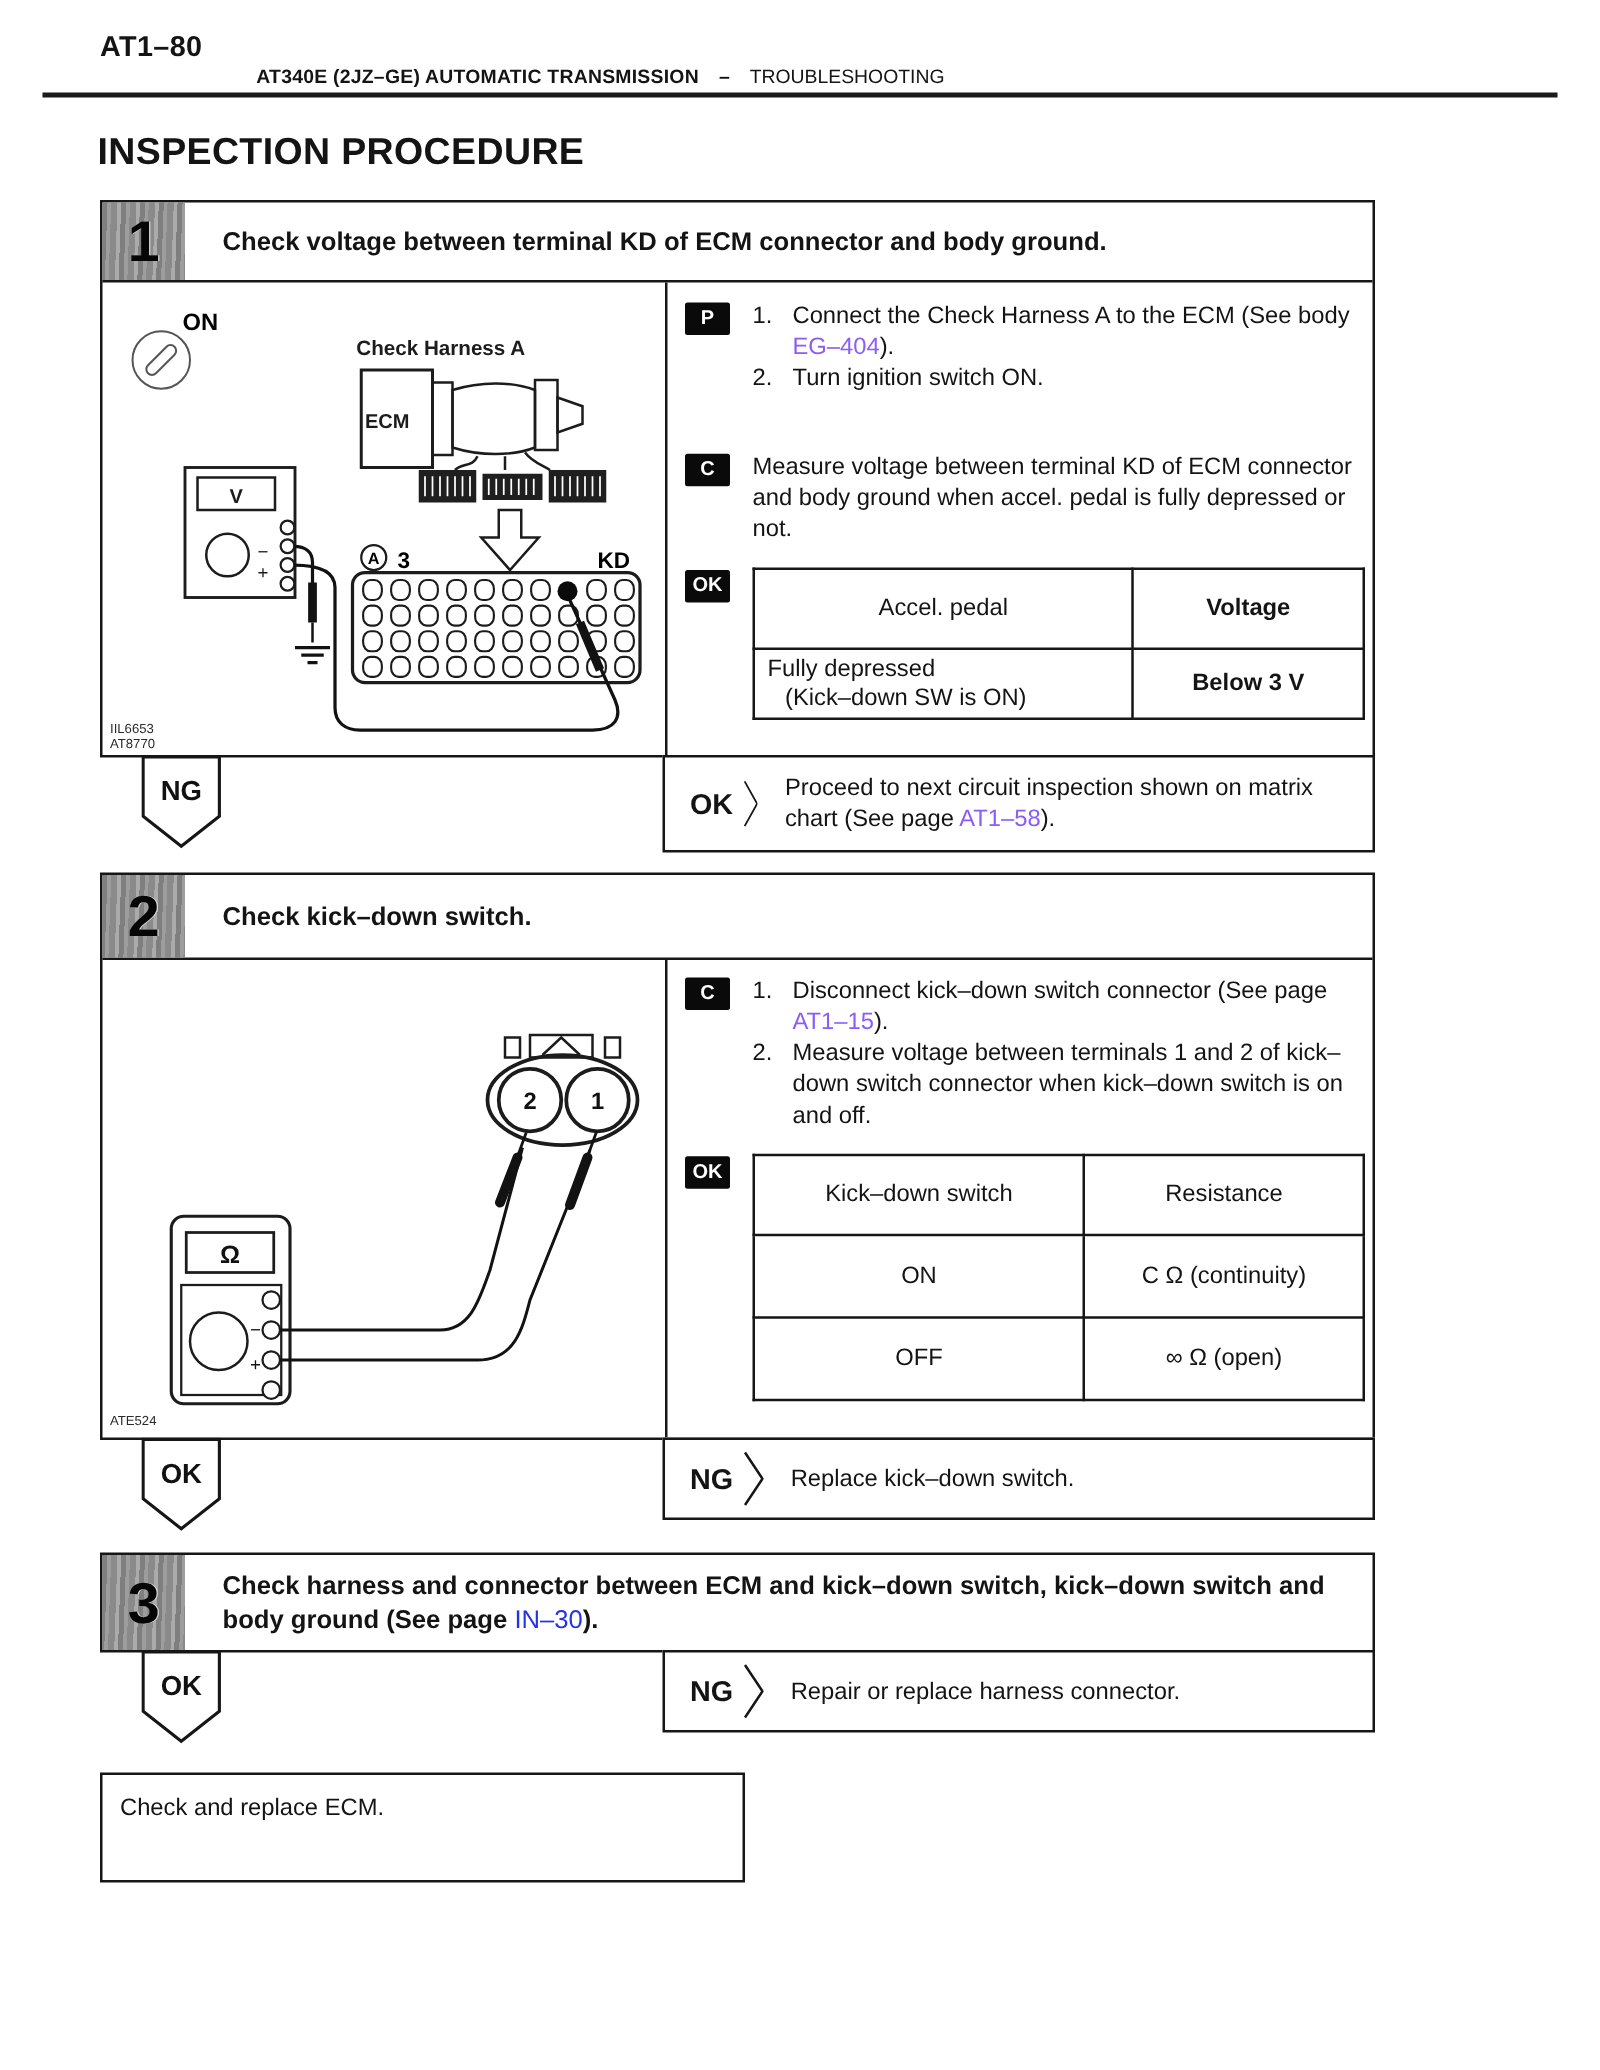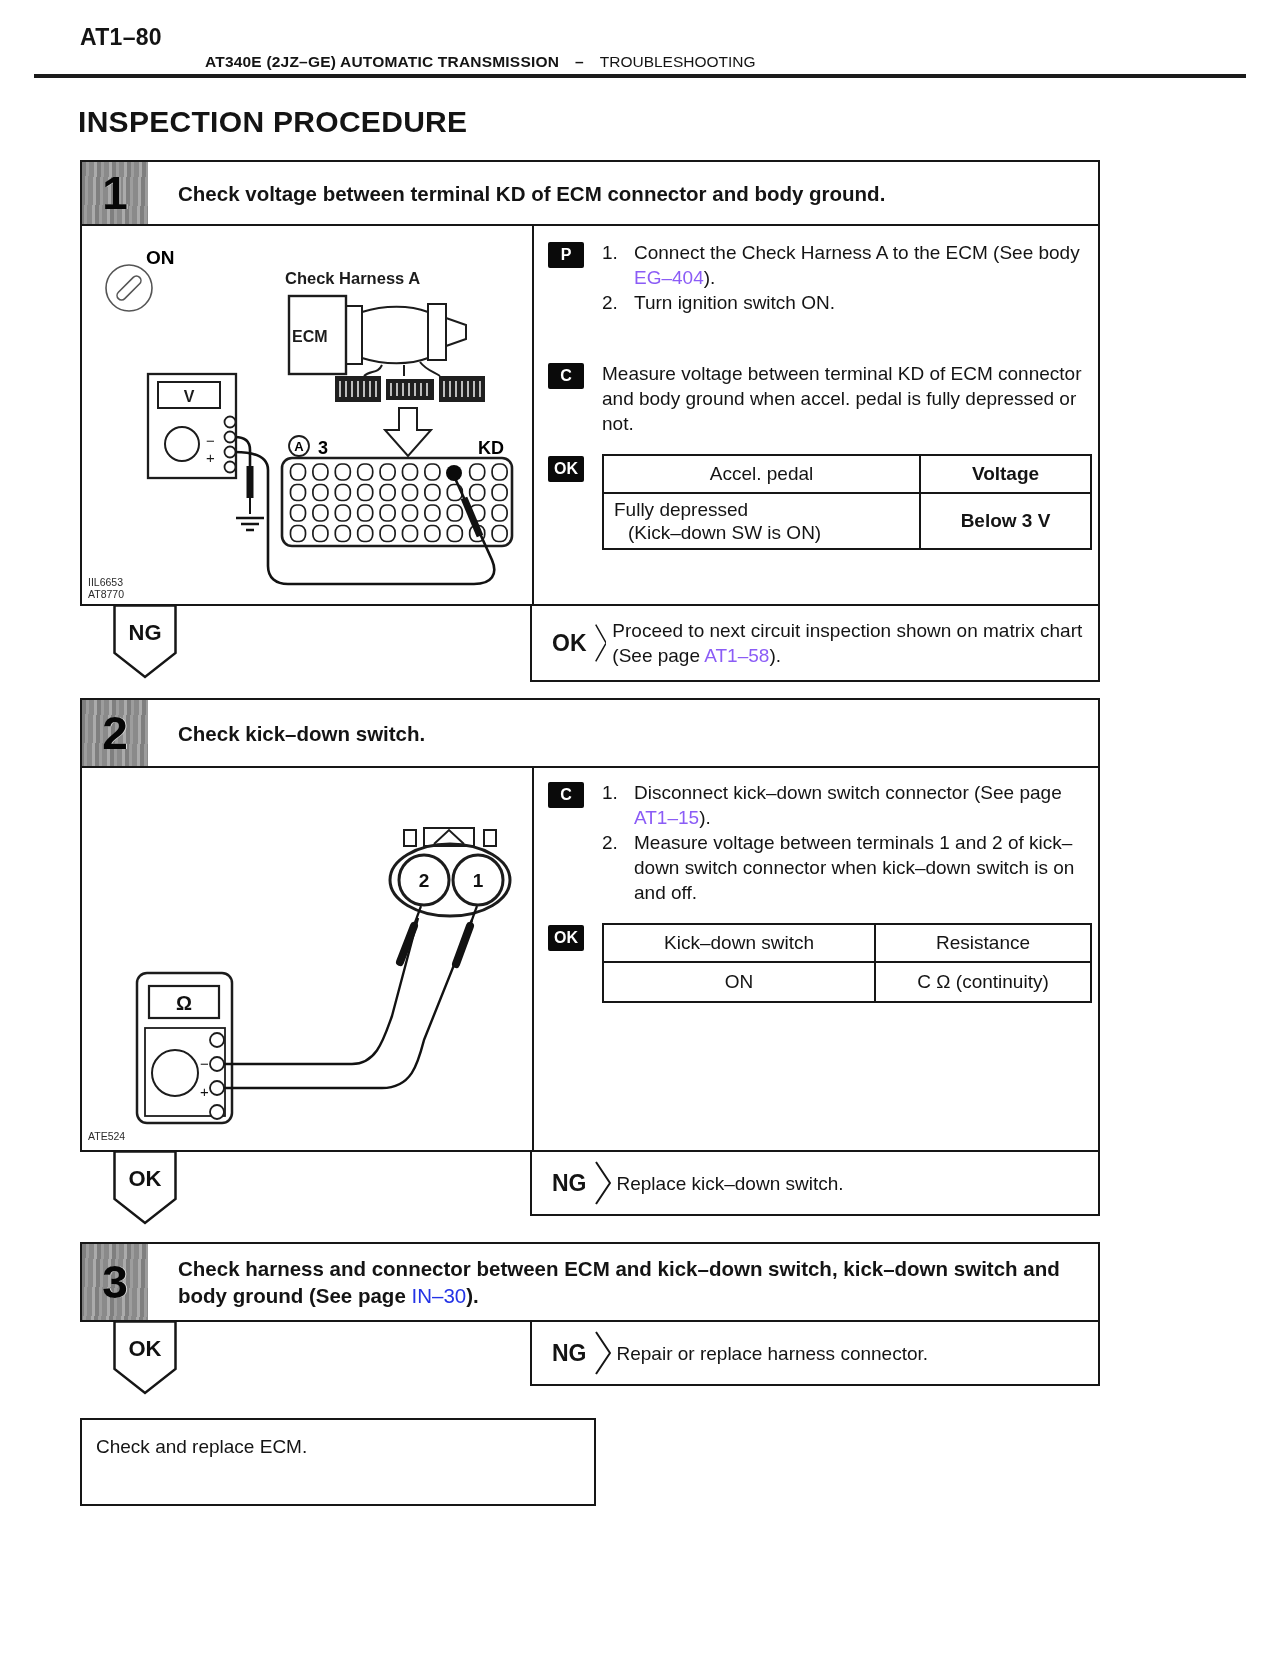--- a/index.html
+++ b/index.html
@@ -41,40 +41,40 @@
     display:flex; align-items:center; justify-content:center; border-radius:2px;
   }
   .itxt { flex:1; font-size:19px; line-height:25px; }
   .oli { display:flex; }
   .onum { width:32px; flex:0 0 32px; font-size:19px; line-height:25px; }
   .otext { flex:1; font-size:19px; line-height:25px; }
   .link { color:#8b5cf6; }
   .blink { color:#2433e6; font-weight:normal; }
 
   table.spec { border-collapse:collapse; margin-left:0; }
-  table.spec th, table.spec td { border:2px solid #161616; font-weight:normal; font-size:19px; padding:3px; }
+  table.spec th, table.spec td { border:2px solid #161616; font-weight:normal; font-size:19px; padding:16px; }
   table.spec th { height:30px; text-align:center; }
   .t1 .c1 { width:310px; }
   .t1 .c2 { width:168px; text-align:center;font-weight:bold; }
   .t1 td.c1 { padding:4px 6px 4px 10px; line-height:23px; }
   .t1 td.c2 { text-align:center; }
   .ind2 { padding-left:14px; }
   .t2 .c1 { width:268px; text-align:center; }
   .t2 .c2 { width:210px; text-align:center; }
   .t2 td { height:32px; text-align:center; }
 
   .flow { position:relative; height:80px; }
   .pent { position:absolute; left:33px; top:-2px; }
   .res {
     position:absolute; left:450px; top:-2px; width:570px; box-sizing:border-box;
     border:2.5px solid #161616; background:#fff;
     display:flex; align-items:center; padding:8px 10px 8px 20px;
   }
   .res-label { font-size:23px; font-weight:bold; margin-right:8px; }
-  .res-text { font-size:19px; line-height:25px; margin-left:6px; }
+  .res-text { font-size:19px; line-height:25px; margin-left:22px; }
 
   .final-box {
     margin-top:8px; width:516px; height:88px; box-sizing:border-box;
     border:2.5px solid #161616; padding:16px 10px 0 14px; font-size:19px;
   }
   svg text { font-family:"Liberation Sans","DejaVu Sans",sans-serif; }
 </style>
 </head>
 <body>
 
@@ -329,20 +329,24 @@
             <table class="spec t2">
               <tbody>
                   <tr>
                 <th class="c1">Kick–down switch</th>
                 <th class="c2">Resistance</th>
               </tr>
               <tr>
                 <td class="c1">ON</td>
                 <td class="c2">C Ω (continuity)</td>
               </tr>
+              <tr>
+                <td class="c1">OFF</td>
+                <td class="c2">∞ Ω (open)</td>
+              </tr>
             </tbody>
               </table>
           </div>
         </div>
       </div>
     </section>
 
     <div class="flow" style="height:90px;">
       <svg class="pent" width="64" height="76" viewBox="0 0 64 76">
         <polygon points="1.5,1.5 62.5,1.5 62.5,49 32,73 1.5,49" fill="#fff" stroke="#161616" stroke-width="2.5"></polygon>

